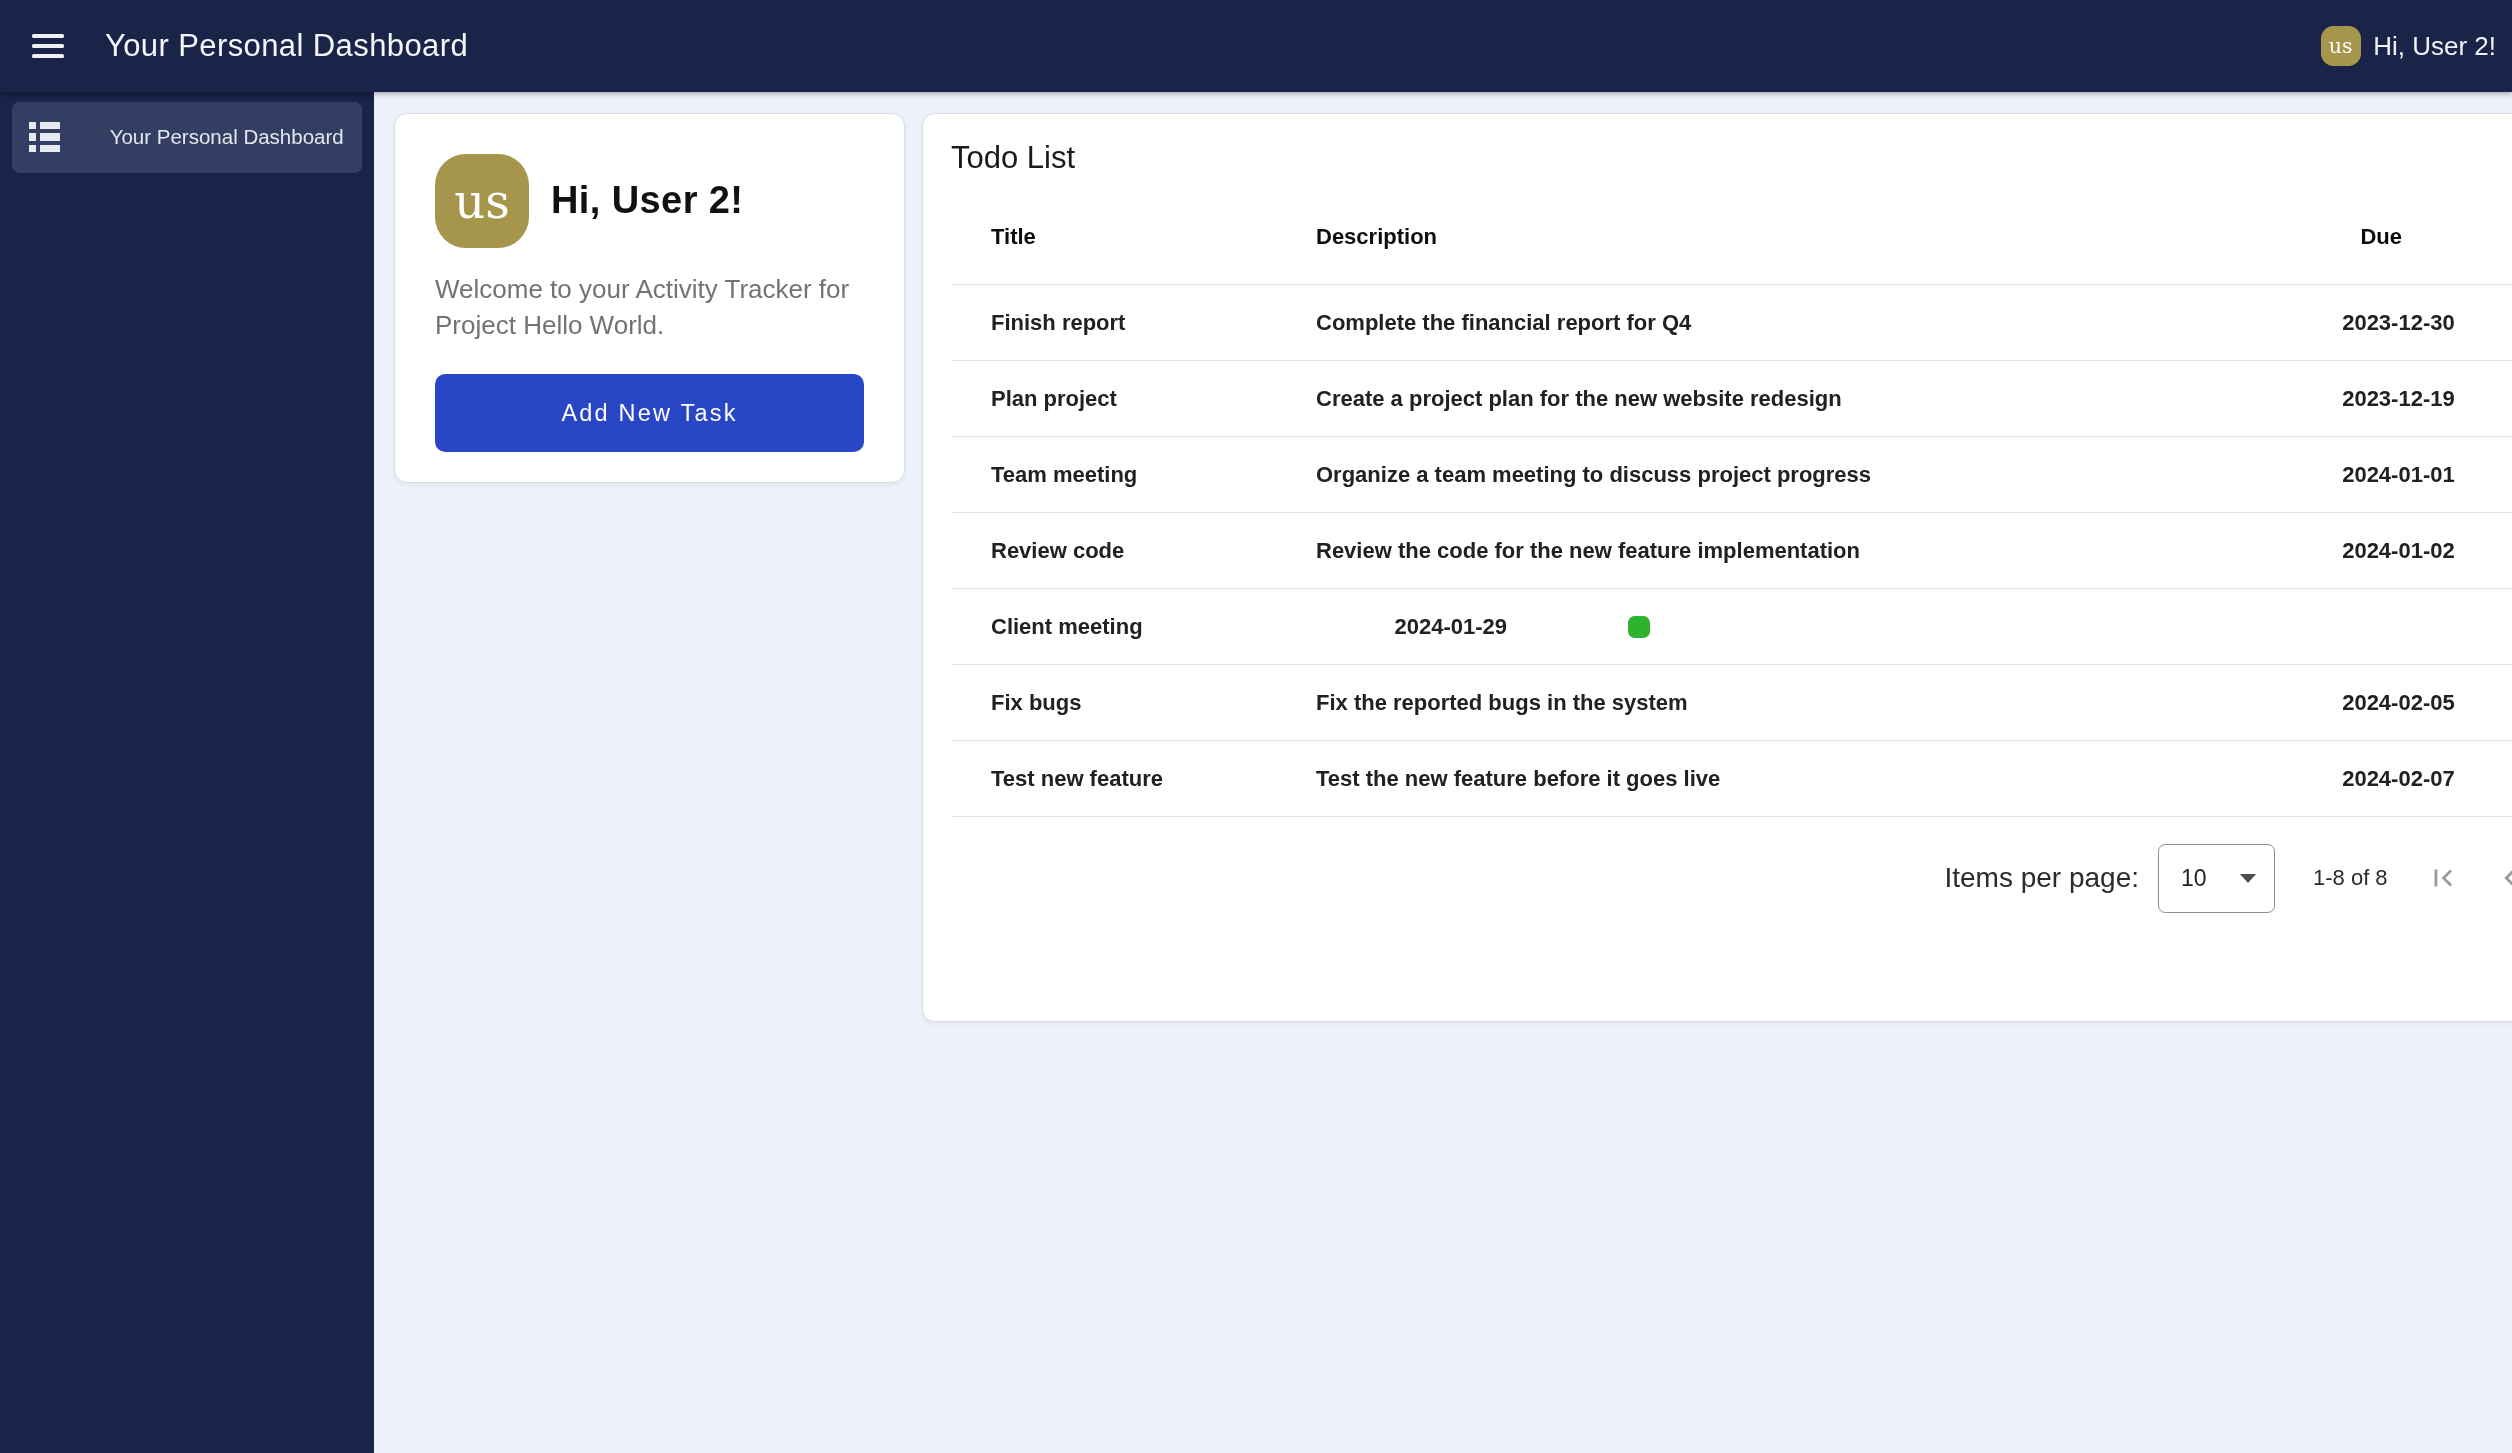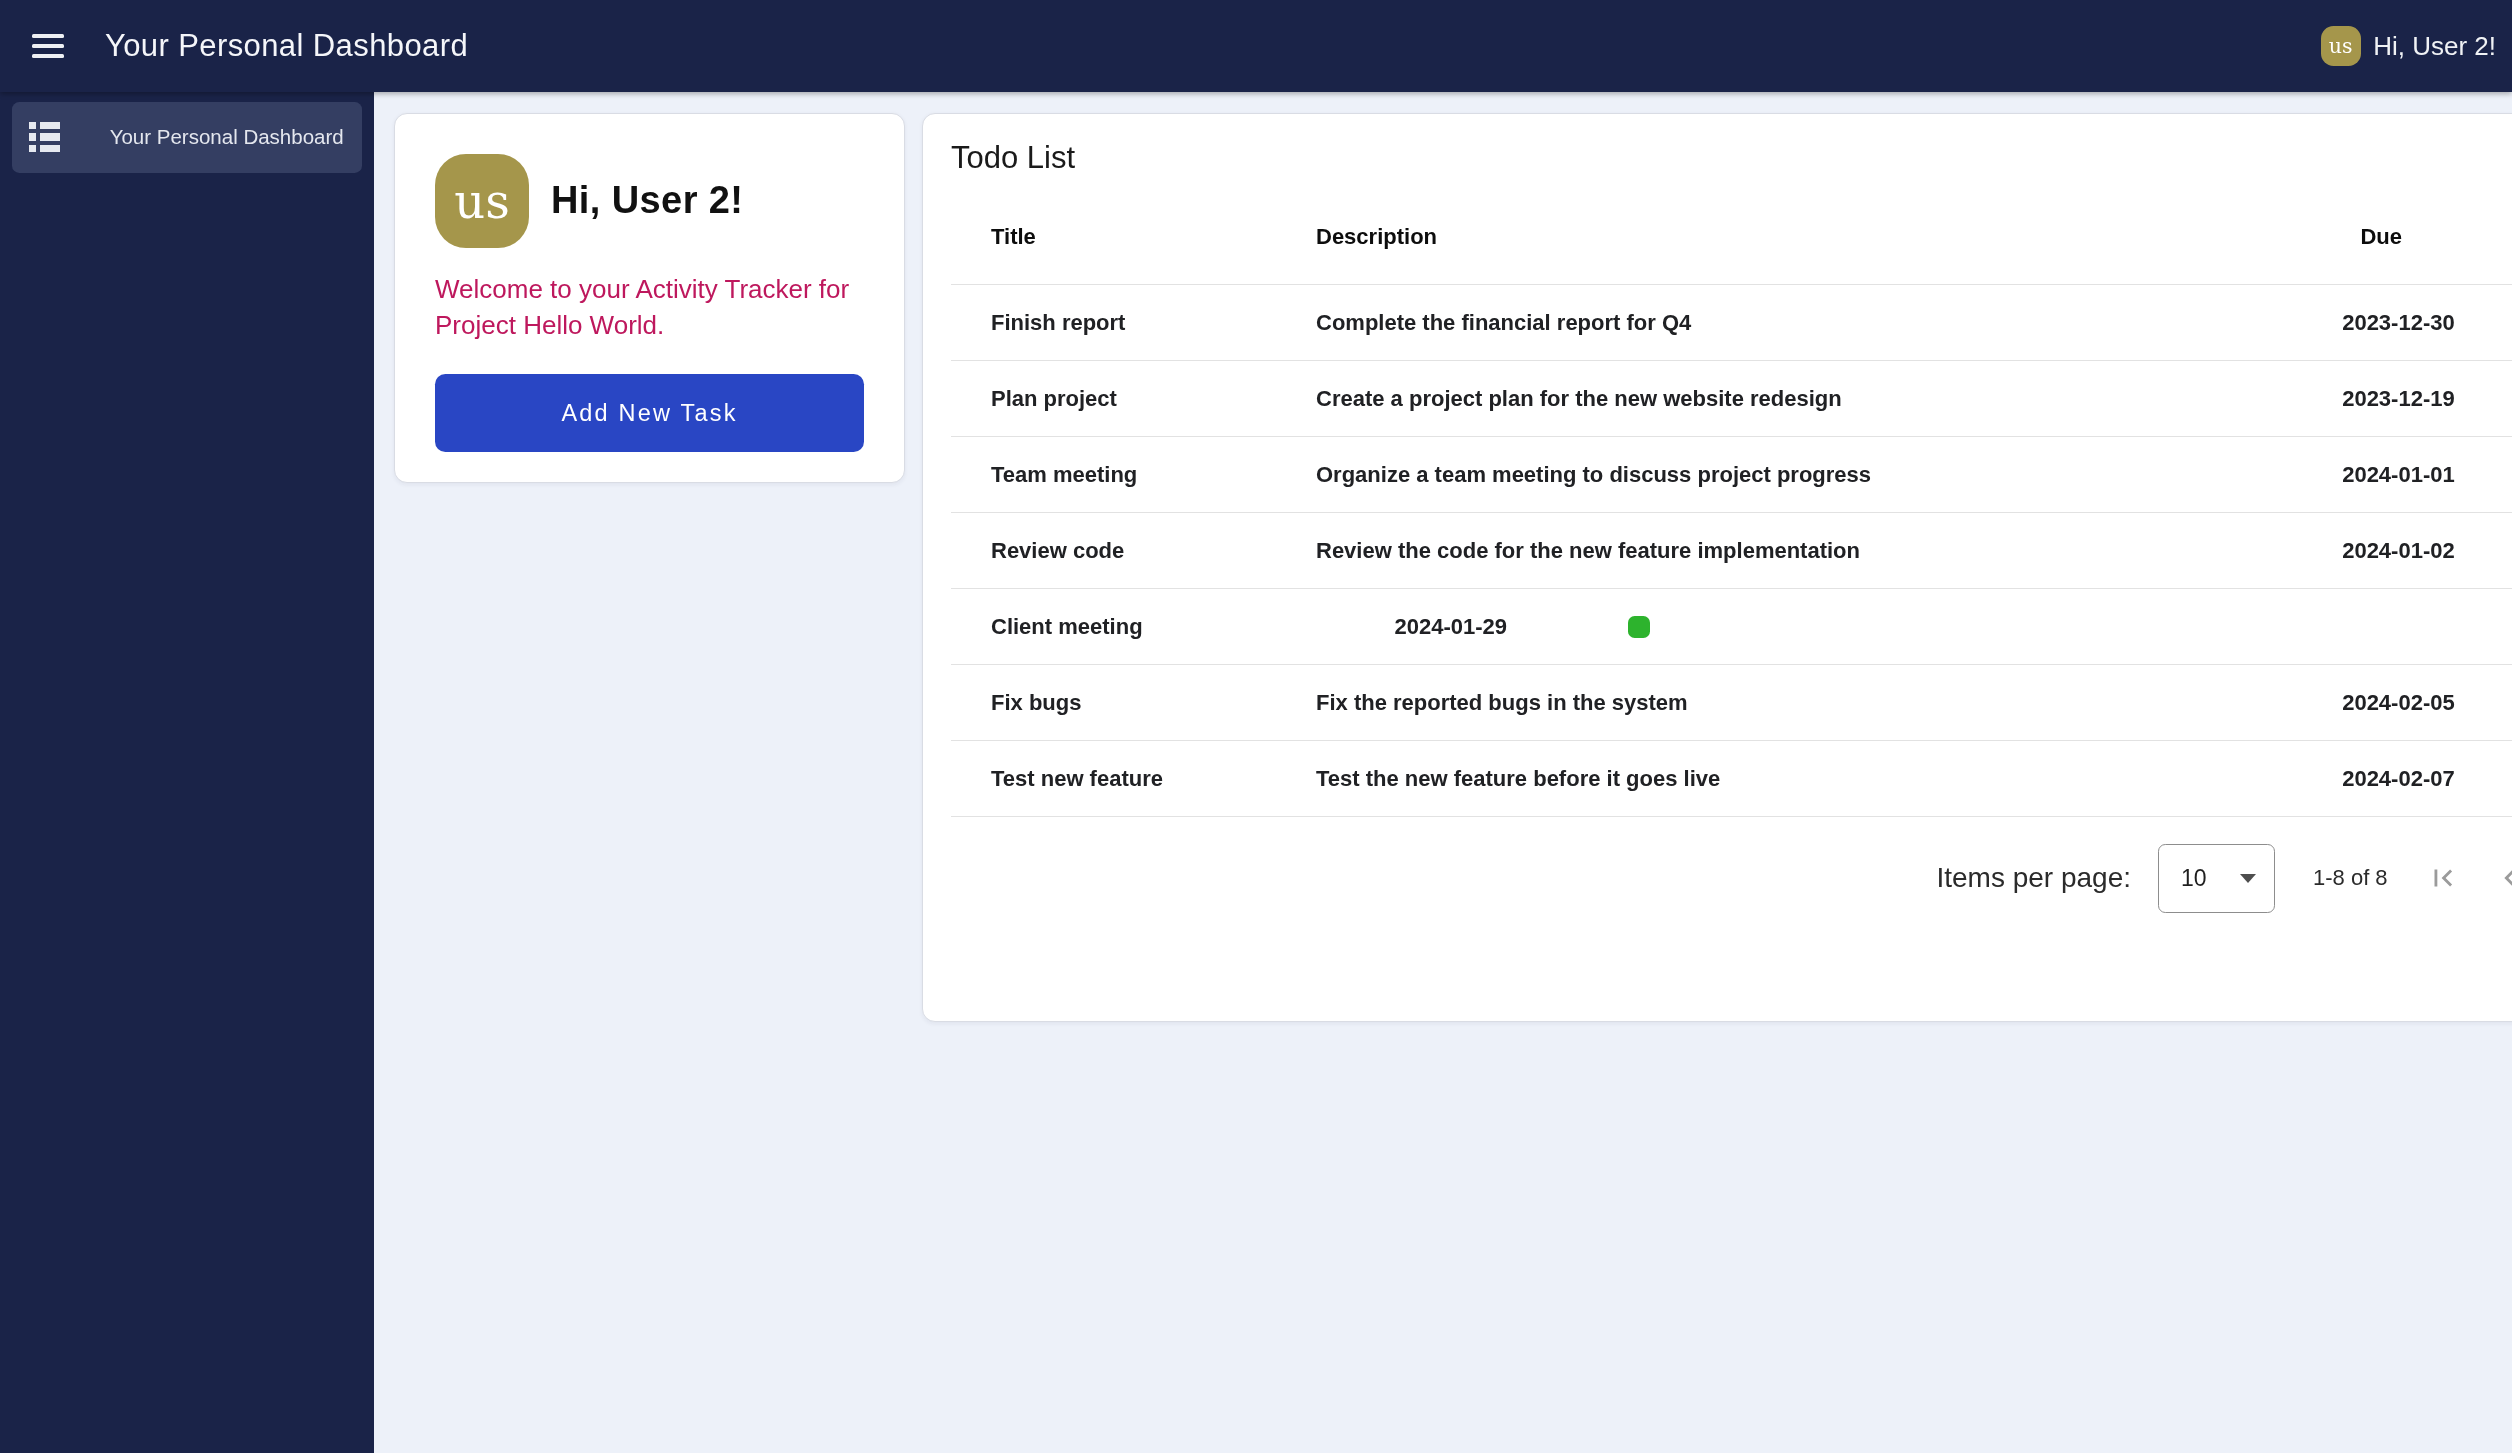--- a/index.html
+++ b/index.html
@@ -53,21 +53,21 @@
     position:absolute; background:#ffffff;
     border:0.7px solid #d9dce4; border-radius:13px;
     box-shadow:0 1.5px 4.4px rgba(27,38,76,0.06);
   }
 
   
   .welcome-card { left:20px; top:20.5px; width:511px; height:370px; padding:40px; }
   .welcome-head { display:flex; align-items:center; gap:22px; }
   .avatar-lg { width:94px; height:94px; border-radius:31px; font-size:48px; flex:0 0 auto; }
   .greeting { font-size:38px; font-weight:700; color:#111111; letter-spacing:0.4px; }
-  .welcome-msg { margin-top:23.5px; font-size:26px; line-height:36px; color:#be185d; max-width:440px; }
+  .welcome-msg { margin-top:23.5px; font-size:26px; line-height:36px; color:#737373; max-width:440px; }
   .add-task-btn {
     margin-top:31px; width:100%; height:78px; border:none; cursor:pointer;
     background:#2946c4; color:#ffffff; border-radius:10.3px;
     font-family:"Liberation Sans", sans-serif; font-size:23.5px; letter-spacing:2.2px;
   }
 
   
   .todo-card { left:548px; top:20.5px; width:1789px; height:909px; padding:26px 28px 0 28px; }
   .todo-title { font-size:31px; font-weight:400; color:#1a1a1a; line-height:35px; }
 
@@ -84,21 +84,21 @@
   .th.col-status { display:block; }
   .chip { width:22px; height:22px; border-radius:6.6px; display:inline-block; }
 
   
   .paginator {
     height:110px; display:flex; align-items:center; justify-content:flex-end;
     padding-right:4.4px; margin-top:5.9px;
   }
   .pp-label { font-size:28px; color:#2b2b2b; }
   .pp-select {
-    margin-left:27px; width:117px; height:69px;
+    margin-left:19px; width:117px; height:69px;
     border:1.5px solid #8d8d8d; border-radius:7.3px;
     display:flex; align-items:center; justify-content:space-between;
     padding:0 17.6px 0 22px; cursor:pointer; background:#ffffff;
   }
   .pp-select > span:first-child { font-size:23px; color:#1f1f1f; }
   .pp-caret {
     width:0; height:0;
     border-left:8px solid transparent; border-right:8px solid transparent;
     border-top:9.5px solid #4e4e4e;
   }

